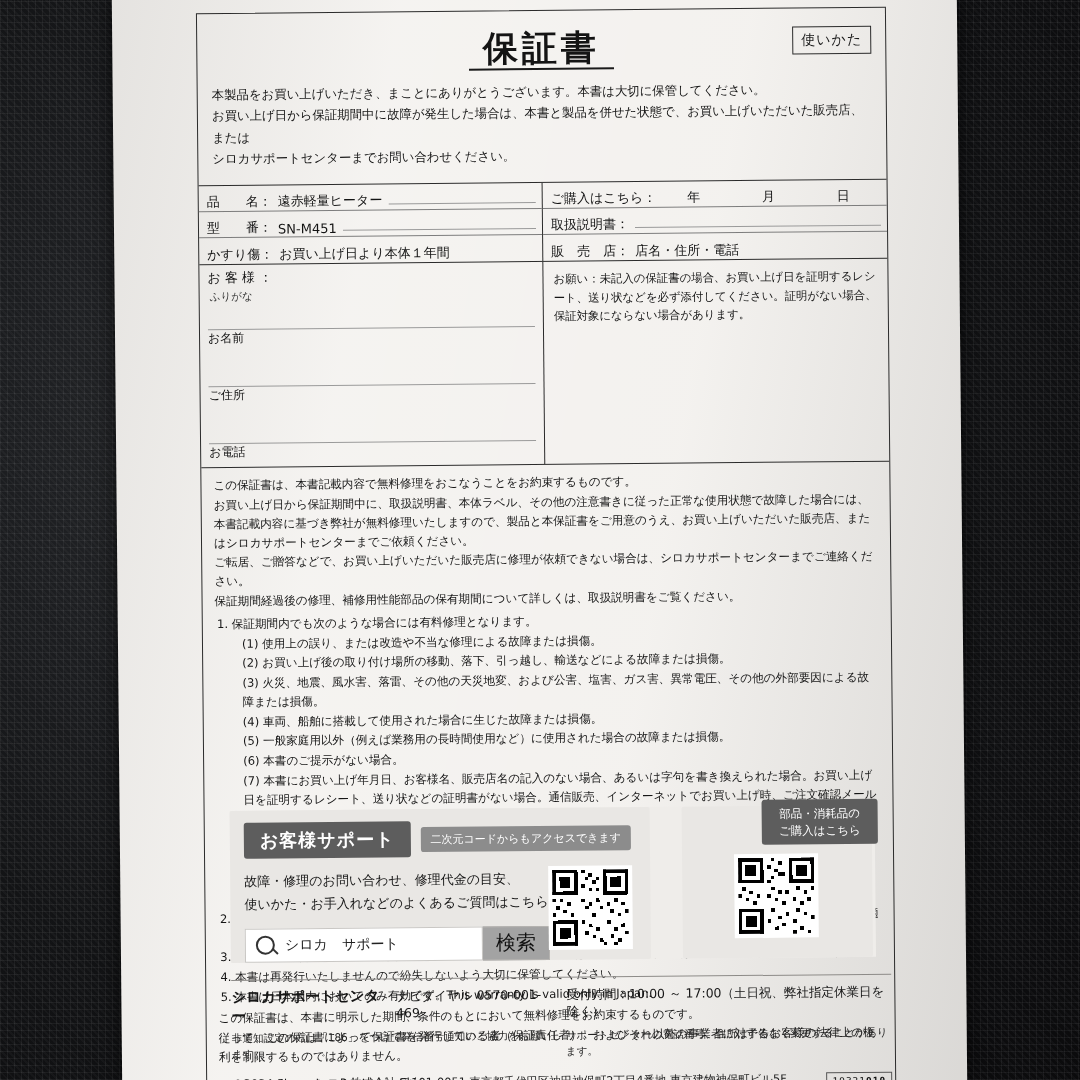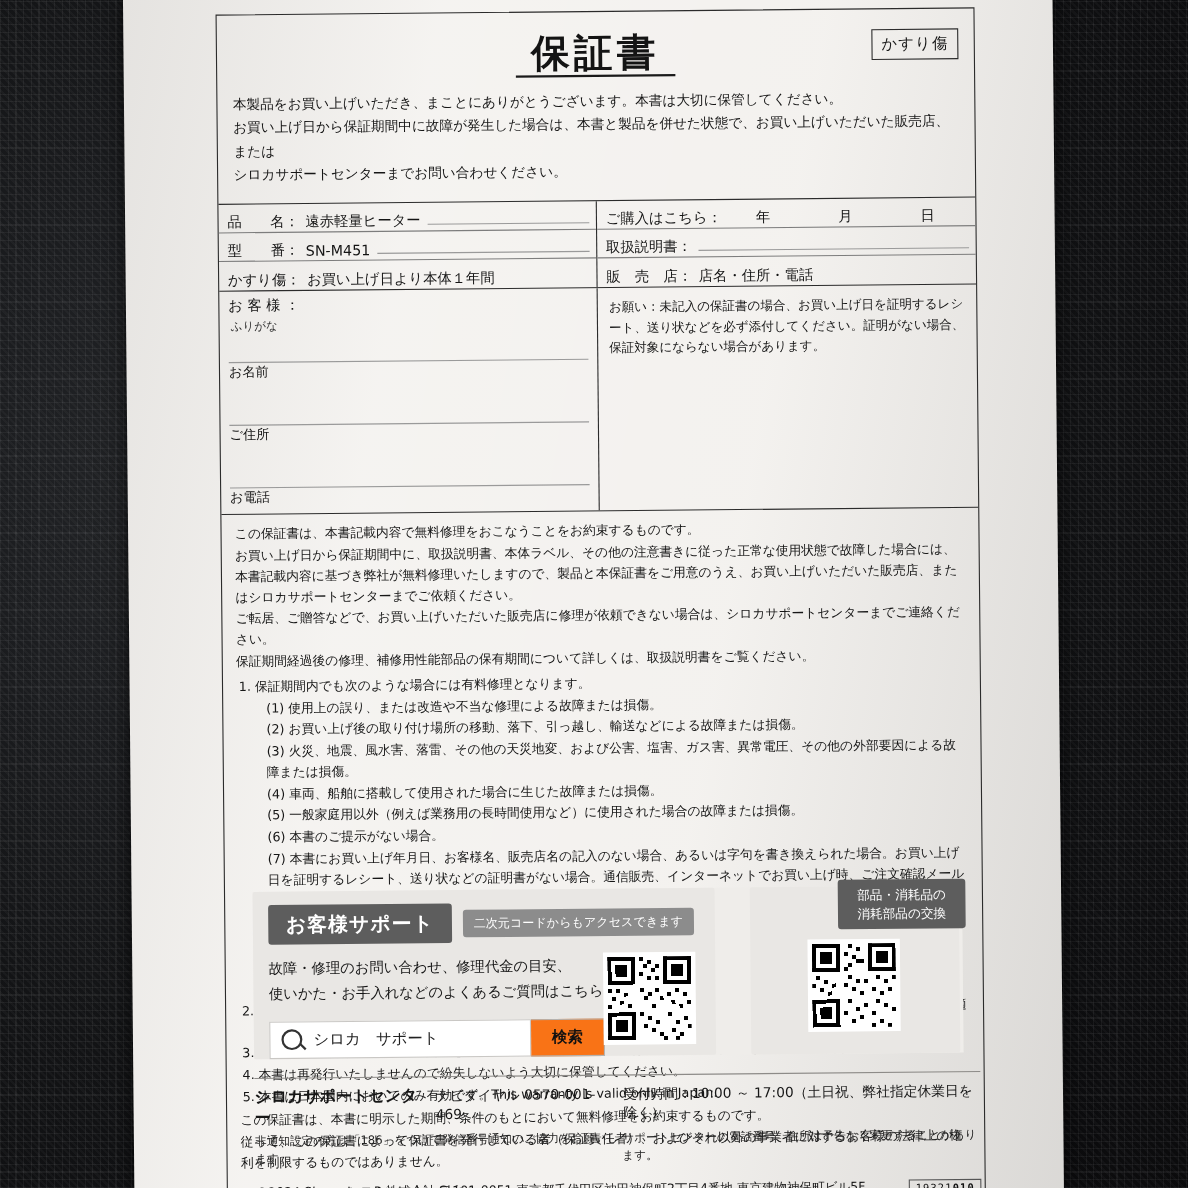--- a/index.html
+++ b/index.html
@@ -160,23 +160,23 @@
     margin-top:12px;display:flex;align-items:stretch;width:305px;height:34px;
   }
   .searchbox{
     flex:1;background:#fff;border:1px solid #c9c7c4;display:flex;align-items:center;gap:10px;
     padding:0 10px;font-size:14px;color:#222;font-family:"DejaVu Sans", sans-serif;
   }
   .mag{width:15px;height:15px;border:2px solid #333;border-radius:50%;position:relative;flex:none;}
   .mag::after{content:"";position:absolute;width:7px;height:2px;background:#333;
     right:-6px;bottom:0px;transform:rotate(45deg);}
   .searchbtn{
-    width:66px;background:#f97316;border:1px solid #b5b3b0;border-left:none;
+    width:66px;background:#a3a3a3;border:1px solid #b5b3b0;border-left:none;
     display:flex;align-items:center;justify-content:center;
-    font-size:14px;color:#111;font-family:"DejaVu Sans", sans-serif;font-weight:700;
+    font-size:20px;color:#111;font-family:"DejaVu Sans", sans-serif;font-weight:400;
   }
   .qr-a{position:absolute;right:18px;top:58px;width:84px;height:84px;}
   .qr-b{position:absolute;right:0px;top:40px;width:84px;height:84px;}
   .parts-badge{
     position:absolute;right:-6px;top:-6px;width:108px;
     background:#5d5d5d;color:#fff;border-radius:3px;
     font-size:11.5px;line-height:1.45;text-align:center;padding:6px 4px;
     font-family:"DejaVu Sans", sans-serif;
   }
   .parts-box{
@@ -210,21 +210,21 @@
 <div id="bg"></div>
 
 <div id="sheet">
  <div class="inner">
 
   <div class="warranty-box">
     <div class="wb-pad">
       <div class="title-row">
         <div class="doc-title">保証書</div>
         <div class="title-ul"></div>
-        <div class="repair-badge">かすり傷</div>
+        <div class="repair-badge">使いかた</div>
       </div>
 
       <div class="intro">
         <p>本製品をお買い上げいただき、まことにありがとうございます。本書は大切に保管してください。</p>
         <p>お買い上げ日から保証期間中に故障が発生した場合は、本書と製品を併せた状態で、お買い上げいただいた販売店、または</p>
         <p>シロカサポートセンターまでお問い合わせください。</p>
       </div>
     </div>
 
     <div class="info-table">
@@ -405,21 +405,21 @@
               <rect x="14" y="20" width="1" height="1"></rect>
                   <rect x="17" y="20" width="1" height="1"></rect>
             </g>
           </svg>
         </div>
       </div>
 
       <div class="parts-box">
         <div class="parts-badge">
           <span style="white-space:pre-line">部品・消耗品の
-消耗部品の交換</span>
+ご購入はこちら</span>
         </div>
         <div class="qr-b qr" style="left:52px;top:48px;">
           <svg viewBox="0 0 21 21" width="76" height="76" shape-rendering="crispEdges">
             <rect width="21" height="21" fill="#fff"></rect>
             <g fill="#000">
               <rect x="0" y="0" width="7" height="1"></rect>
                   <rect x="0" y="6" width="7" height="1"></rect>
               <rect x="0" y="0" width="1" height="7"></rect>
                   <rect x="6" y="0" width="1" height="7"></rect>
               <rect x="2" y="2" width="3" height="3"></rect>

